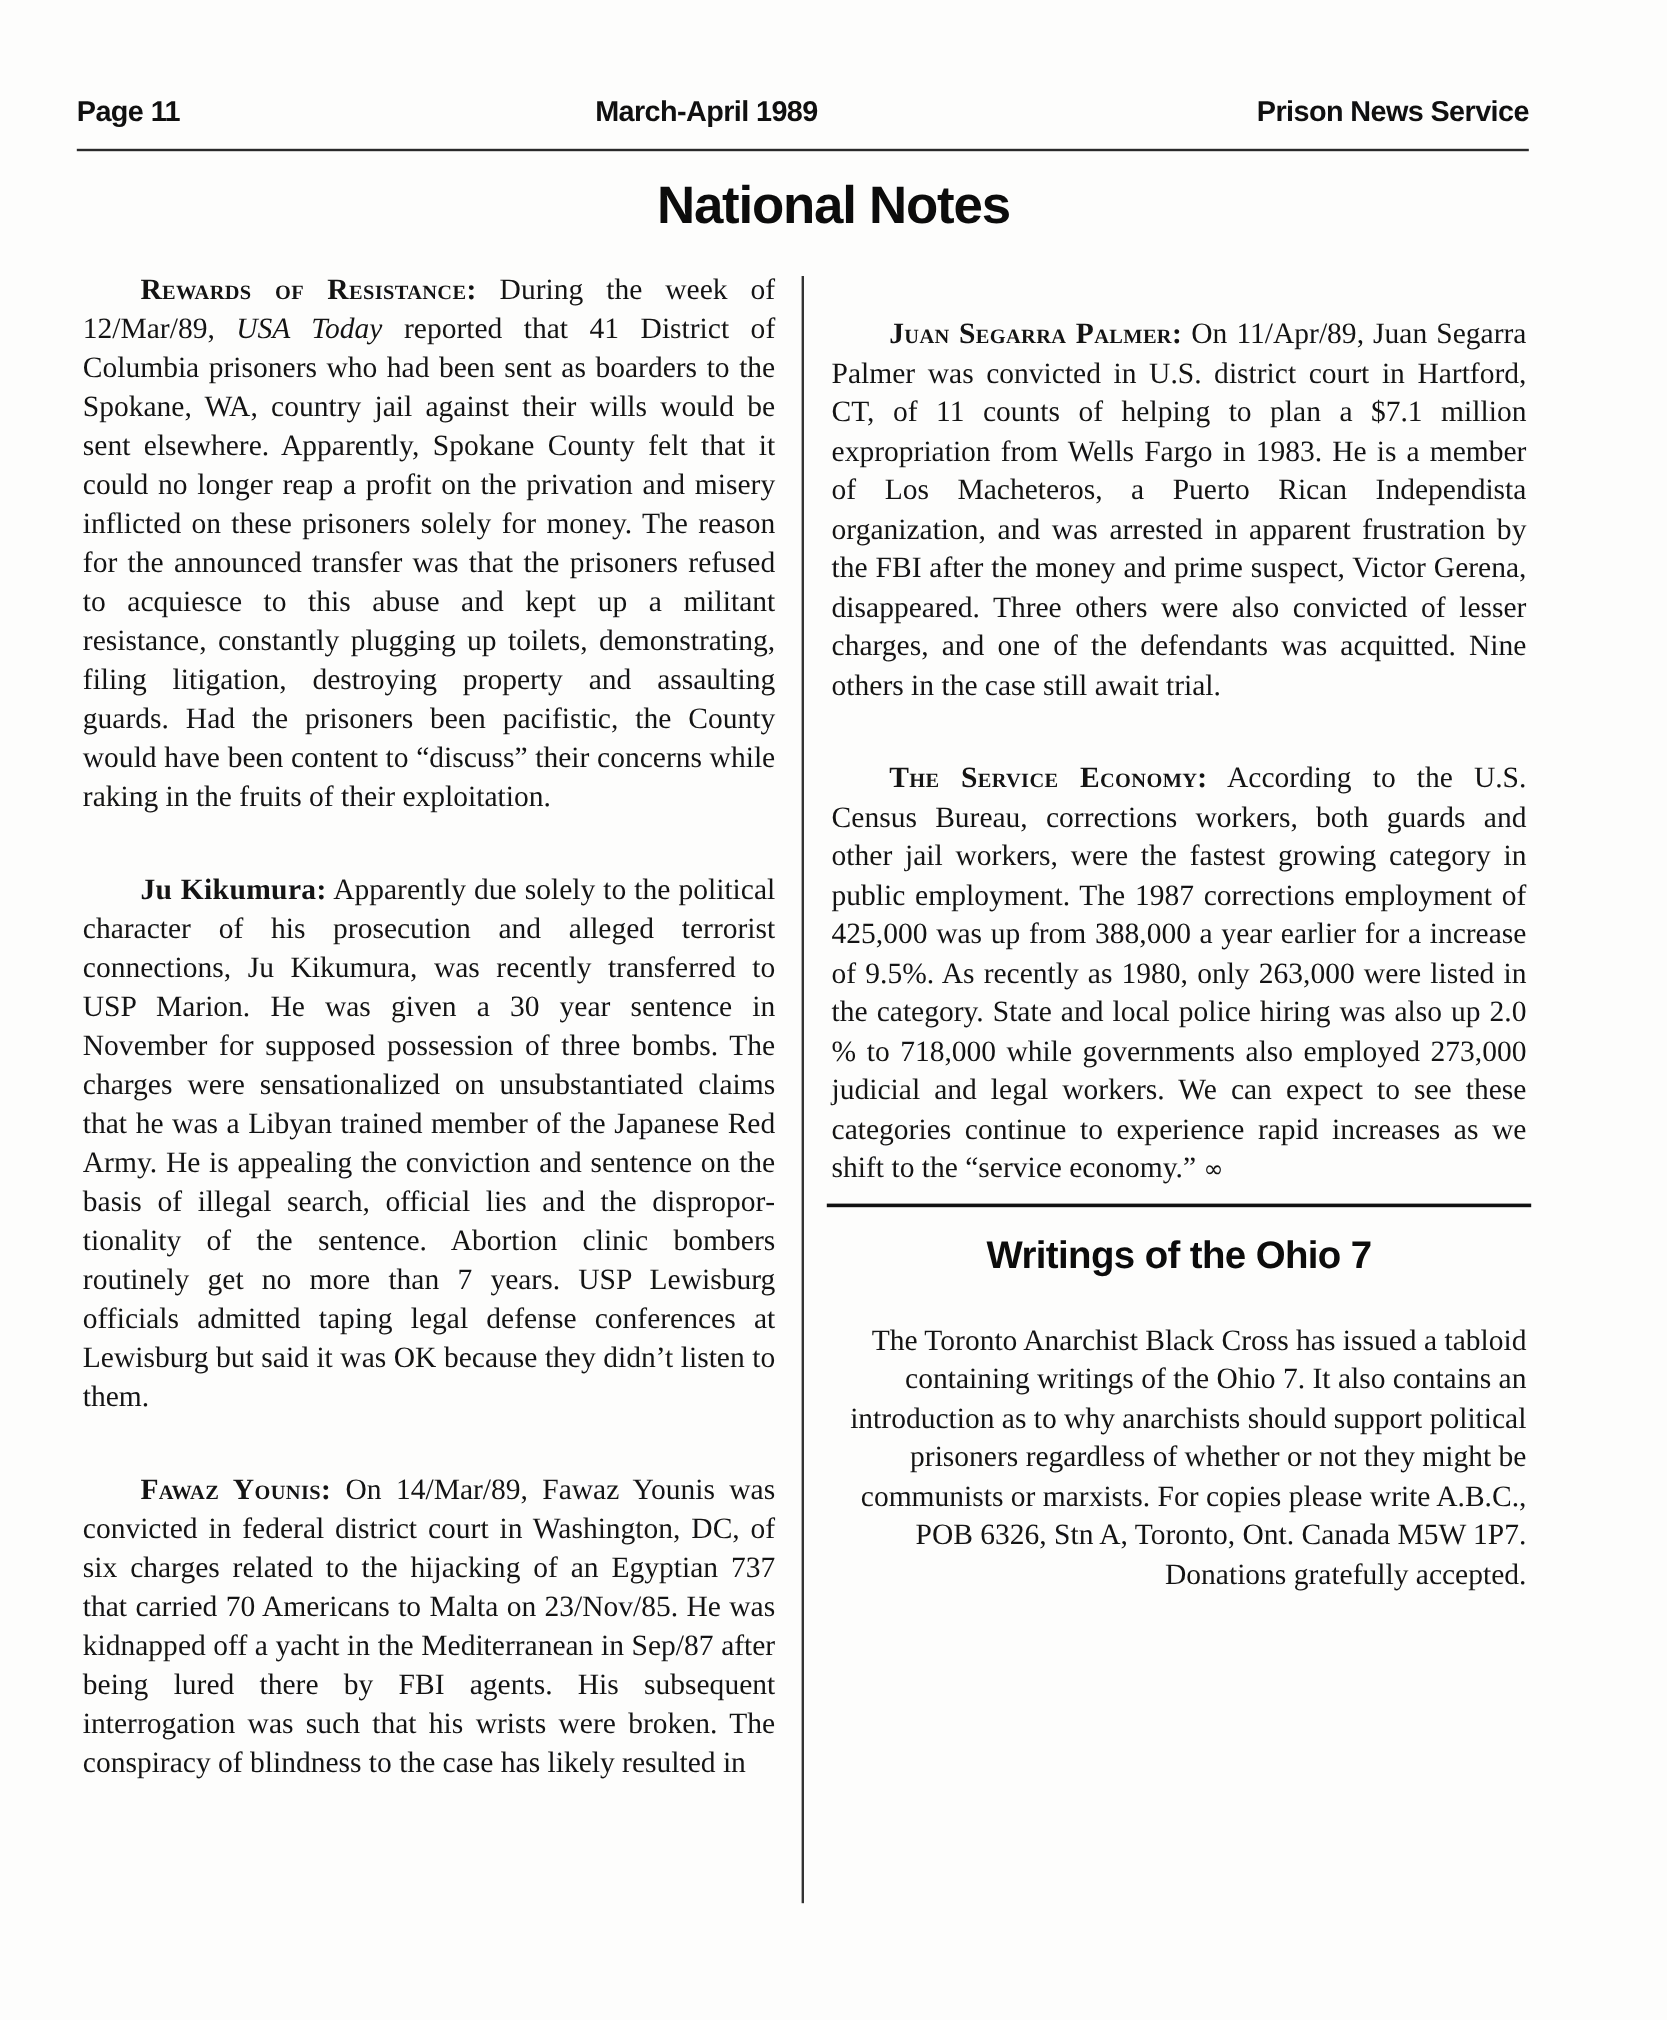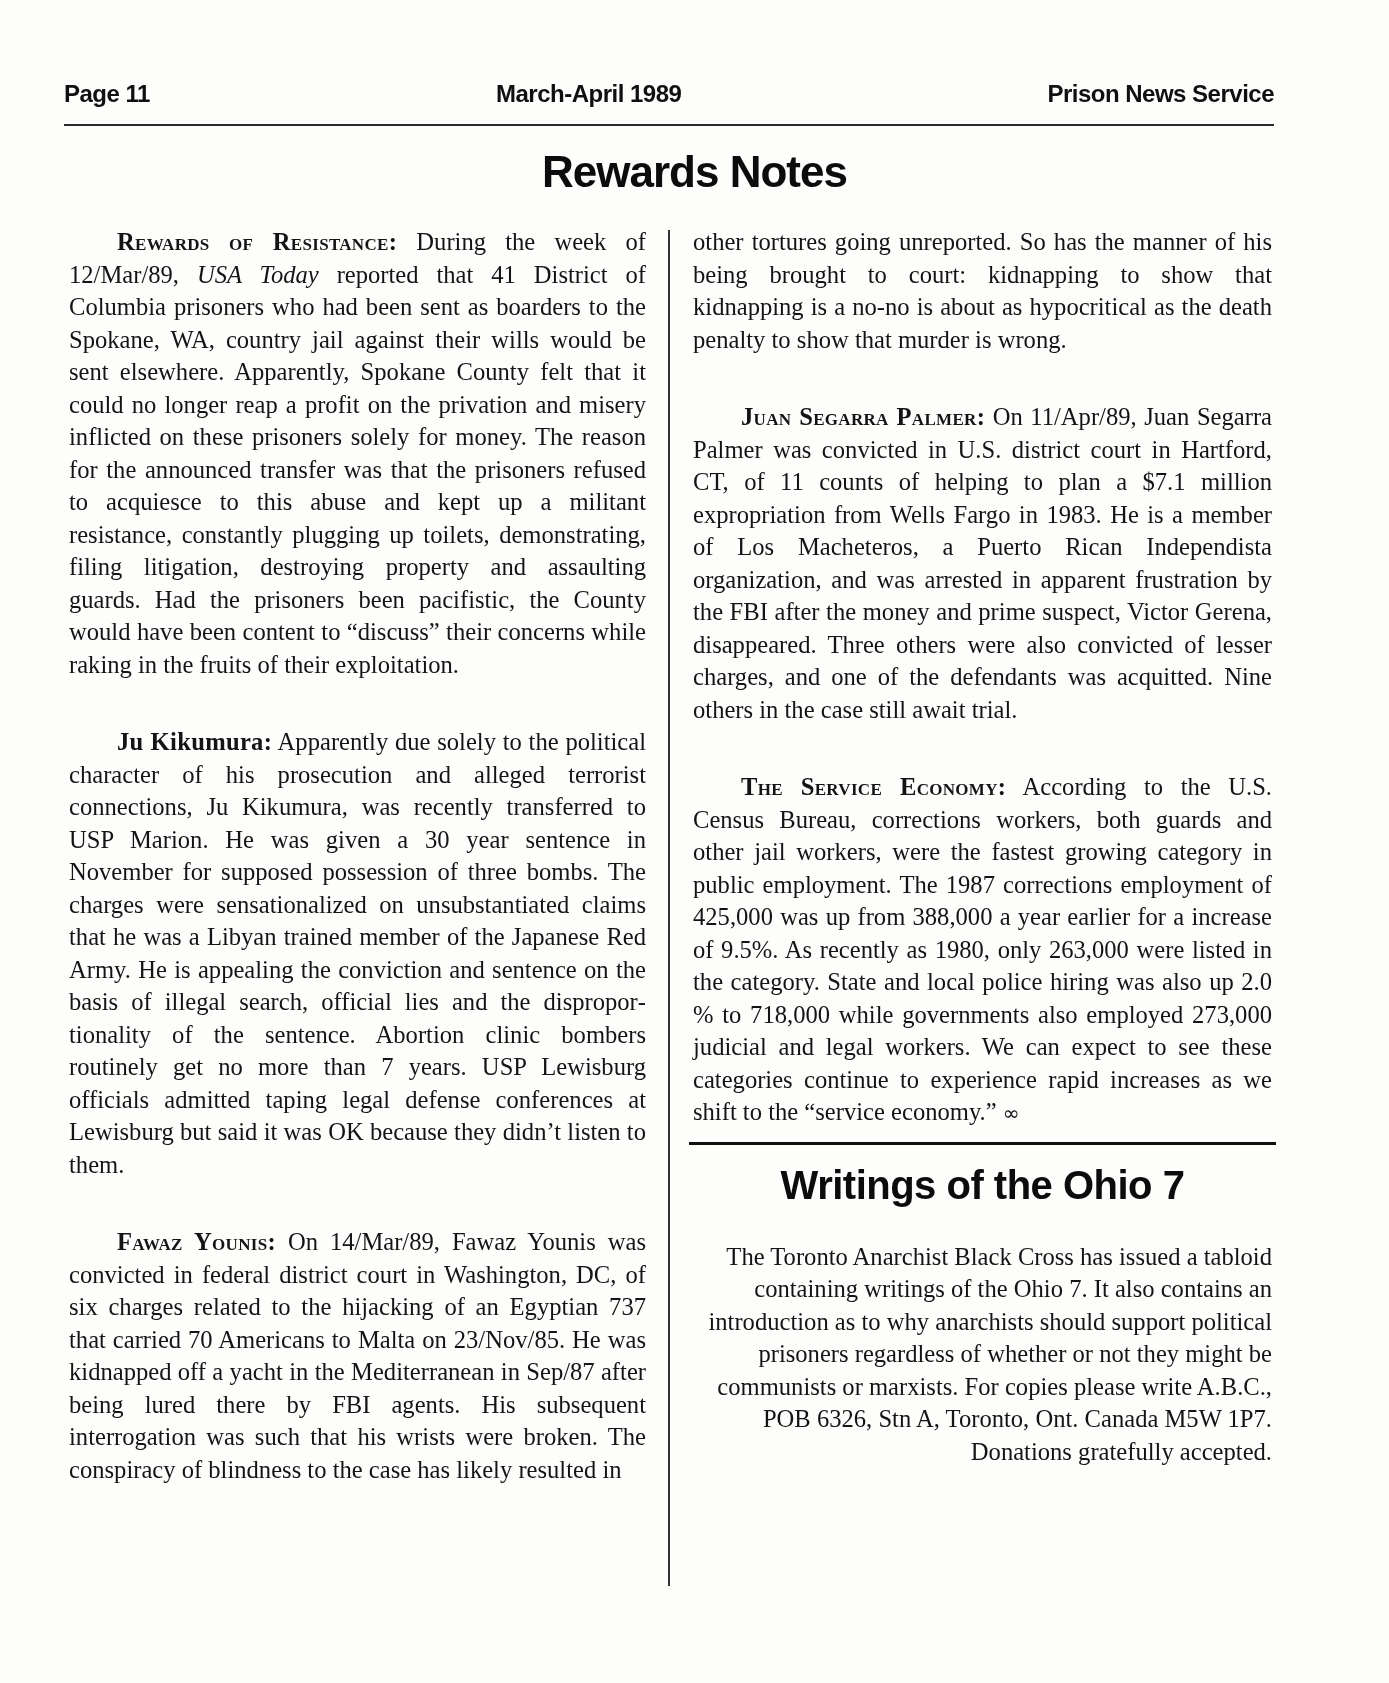--- a/index.html
+++ b/index.html
@@ -37,55 +37,54 @@
   p.no-indent { text-indent: 0; }
   .gap-lg { height: 37px; }
   .kicker { font-weight: bold; font-variant: small-caps; letter-spacing: 0.3px; }
   .kicker.plain { font-variant: normal; }
   .article-end-icon { font-family: "DejaVu Sans", sans-serif; font-size: 20px; }
   .section-rule {
     height: 3px; background: #111; margin: 12px 0 0 0; width: 587px;
   }
   .section-title {
     font-family: "Liberation Sans", "DejaVu Sans", sans-serif; font-weight: bold;
-    font-size: 40px; letter-spacing: -0.5px; text-align: center; margin: 20px 0 36px 0;
+    font-size: 32px; letter-spacing: -0.5px; text-align: center; margin: 20px 0 36px 0;
     line-height: 40px; color: #0c0c0c; padding-left: 0;
   }
   .ohio p { text-align: right; text-indent: 0; }
 </style>
 </head>
 <body>
 
 <div class="header">
   <span class="left">Page 11</span>
   <span class="center">March-April 1989</span>
   <span class="right">Prison News Service</span>
 </div>
 <div class="header-rule"></div>
 
-<div class="page-title">Rewards Notes</div>
+<div class="page-title">National Notes</div>
 
 <div class="col left">
   <p>
     <span class="kicker">Rewards of Resistance:</span><span> During the week of 12/Mar/89, </span><i>USA Today</i><span> reported that 41 District of Columbia prisoners who had been sent as board­ers to the Spokane, WA, country jail against their wills would be sent elsewhere. Apparently, Spokane County felt that it could no longer reap a profit on the privation and misery inflicted on these prisoners solely for money. The reason for the announced transfer was that the prisoners refused to acquiesce to this abuse and kept up a militant resistance, constantly plugging up toilets, demonstrating, filing litigation, destroying prop­erty and assaulting guards. Had the prisoners been pacifistic, the County would have been con­tent to “discuss” their concerns while raking in the fruits of their exploitation.</span>
   </p>
   <div class="gap-lg"></div>
   <p>
     <span class="kicker plain">Ju Kikumura:</span><span> Apparently due solely to the political character of his prosecution and alleged terrorist connections, Ju Kikumura, was recently transferred to USP Marion. He was given a 30 year sentence in November for supposed possession of three bombs. The charges were sensationalized on unsubstantiated claims that he was a Libyan trained member of the Japanese Red Army. He is appealing the conviction and sentence on the basis of illegal search, official lies and the dispropor­tionality of the sentence. Abortion clinic bombers routinely get no more than 7 years. USP Lewis­burg officials admitted taping legal defense con­ferences at Lewisburg but said it was OK because they didn’t listen to them.</span>
   </p>
   <div class="gap-lg"></div>
   <p>
     <span class="kicker">Fawaz Younis:</span><span> On 14/Mar/89, Fawaz Younis was convicted in federal district court in Washing­ton, DC, of six charges related to the hijacking of an Egyptian 737 that carried 70 Americans to Malta on 23/Nov/85. He was kidnapped off a yacht in the Mediterranean in Sep/87 after being lured there by FBI agents. His subsequent interrogation was such that his wrists were broken. The conspir­acy of blindness to the case has likely resulted in</span>
   </p>
 </div>
 
 <div class="divider"></div>
 
 <div class="col right">
-  <p class="no-indent">other tortures going unreported. So has the man­ner of his being brought to court: kidnapping to show that kidnapping is a no-no is about as hypo­critical as the death penalty to show that murder is wrong.</p>
   <div class="gap-lg"></div>
   <p>
     <span class="kicker">Juan Segarra Palmer:</span><span> On 11/Apr/89, Juan Segarra Palmer was convicted in U.S. district court in Hartford, CT, of 11 counts of helping to plan a $7.1 million expropriation from Wells Fargo in 1983. He is a member of Los Macheteros, a Puerto Rican Independista organization, and was ar­rested in apparent frustration by the FBI after the money and prime suspect, Victor Gerena, disap­peared. Three others were also convicted of lesser charges, and one of the defendants was acquitted. Nine others in the case still await trial.</span>
   </p>
   <div class="gap-lg"></div>
   <p>
     <span class="kicker">The Service Economy:</span><span> According to the U.S. Census Bureau, corrections workers, both guards and other jail workers, were the fastest growing category in public employment. The 1987 correc­tions employment of 425,000 was up from 388,000 a year earlier for a increase of 9.5%. As recently as 1980, only 263,000 were listed in the category. State and local police hiring was also up 2.0 % to 718,000 while governments also employed 273,000 judicial and legal workers. We can expect to see these categories continue to experience rapid increases as we shift to the “service economy.” </span><span class="article-end-icon">∞</span>
   </p>
   <div class="section-rule"></div>
   <div class="section-title">Writings of the Ohio 7</div>

